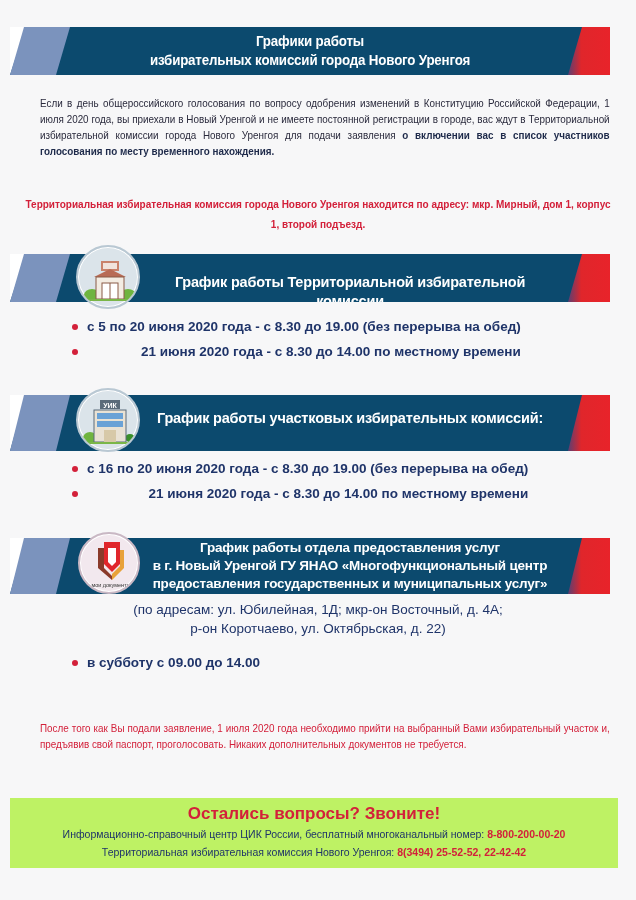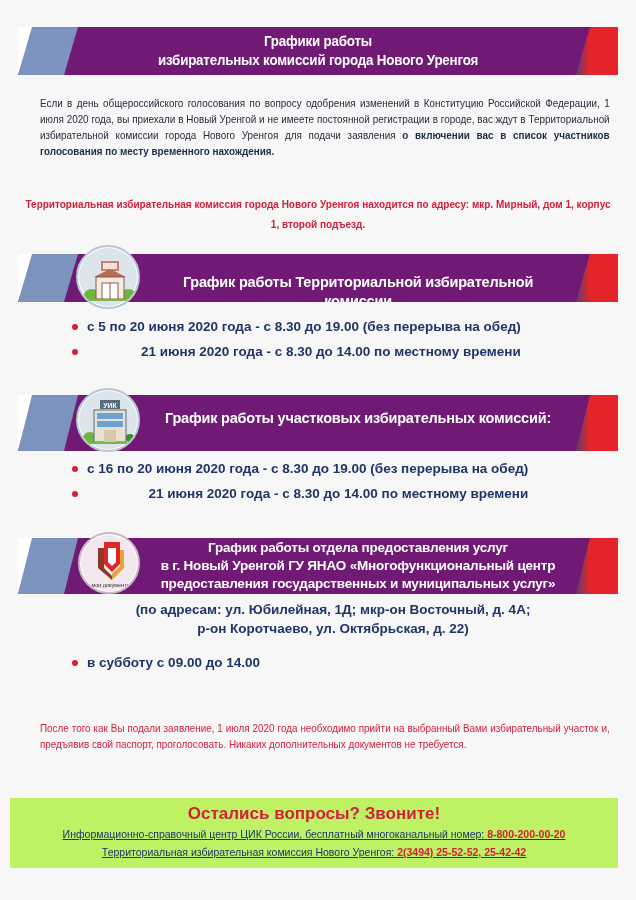--- a/index.html
+++ b/index.html
@@ -1,23 +1,23 @@
 <!DOCTYPE html>
 <html><head>
   <meta charset="utf-8">
   <style>
     * { margin: 0; padding: 0; box-sizing: border-box; }
     html, body { width: 636px; height: 900px; background: #f7f7f8; overflow: hidden; }
     body { font-family: "Liberation Sans", sans-serif; position: relative; }
 
     .banner {
       position: absolute;
-      left: 18px;
+      left: 10px;
       width: 600px;
-      background: #701a75;
+      background: #0c4a6e;
       color: #ffffff;
       overflow: hidden;
     }
     .banner .stripe-left {
       position: absolute; left: 0; top: 0; bottom: 0; width: 44px;
       background: #ffffff;
       clip-path: polygon(0 0, 16px 0, 0 100%);
     }
     .banner .stripe-gray {
       position: absolute; left: 0; top: 0; bottom: 0; width: 60px;
@@ -67,43 +67,43 @@
       position: absolute; left: 72px; list-style: none;
       color: #1f3469; font-weight: bold; font-size: 13.5px; line-height: 25px;
     }
     .sched li { position: relative; padding-left: 15px; text-align: right; }
     .sched li::before {
       content: ""; position: absolute; left: 0; top: 10px;
       width: 6px; height: 6px; border-radius: 50%; background: #d3203a;
     }
 
     .mfc-addr {
-      position: absolute; left: 33px; top: 600px; width: 600px;
-      text-align: center; color: #1f3469; font-weight: bold;
+      position: absolute; left: 18px; top: 600px; width: 600px;
+      text-align: center; color: #1f3469; font-weight: normal;
       font-size: 13.5px; line-height: 19px;
     }
 
     .after {
       position: absolute; left: 40px; top: 720px; width: 606px;
       color: #d3203a; font-size: 10.5px; line-height: 16px;
       text-align: justify;
       transform: scaleX(0.94); transform-origin: left top;
     }
 
     .contacts {
       position: absolute; left: 10px; top: 798px; width: 608px; height: 70px;
       background: #bef264;
     }
     .contacts .q {
       position: absolute; left: 0; right: 0; top: 6px;
       text-align: center; color: #d3203a; font-weight: bold; font-size: 17px;
     }
     .contacts .line {
       position: absolute; left: 0; right: 0; text-align: center;
-      font-size: 10.5px; color: #1f3469; text-decoration: underline;
+      font-size: 10.5px; color: #1f3469;
     }
     .contacts .line .phone { color: #d3203a; font-weight: bold; }
     .contacts .l1 { top: 30px; }
     .contacts .l2 { top: 48px; }
   </style>
 </head>
 <body>
 
 <div class="banner banner-title">
   <div class="stripe-left"></div>
@@ -202,15 +202,15 @@
 </ul>
 
 <p class="after">После того как Вы подали заявление, 1 июля 2020 года необходимо прийти на выбранный Вами избирательный участок и, предъявив свой паспорт, проголосовать. Никаких дополнительных документов не требуется.</p>
 
 <div class="contacts">
   <div class="q">Остались вопросы? Звоните!</div>
   <div class="line l1">
     <span>Информационно-справочный центр ЦИК России, бесплатный многоканальный номер: </span><span class="phone">8-800-200-00-20</span>
   </div>
   <div class="line l2">
-    <span>Территориальная избирательная комиссия Нового Уренгоя: </span><span class="phone">2(3494) 25-52-52, 25-42-42</span>
+    <span>Территориальная избирательная комиссия Нового Уренгоя: </span><span class="phone">8(3494) 25-52-52, 22-42-42</span>
   </div>
 </div>
 
 </body></html>

